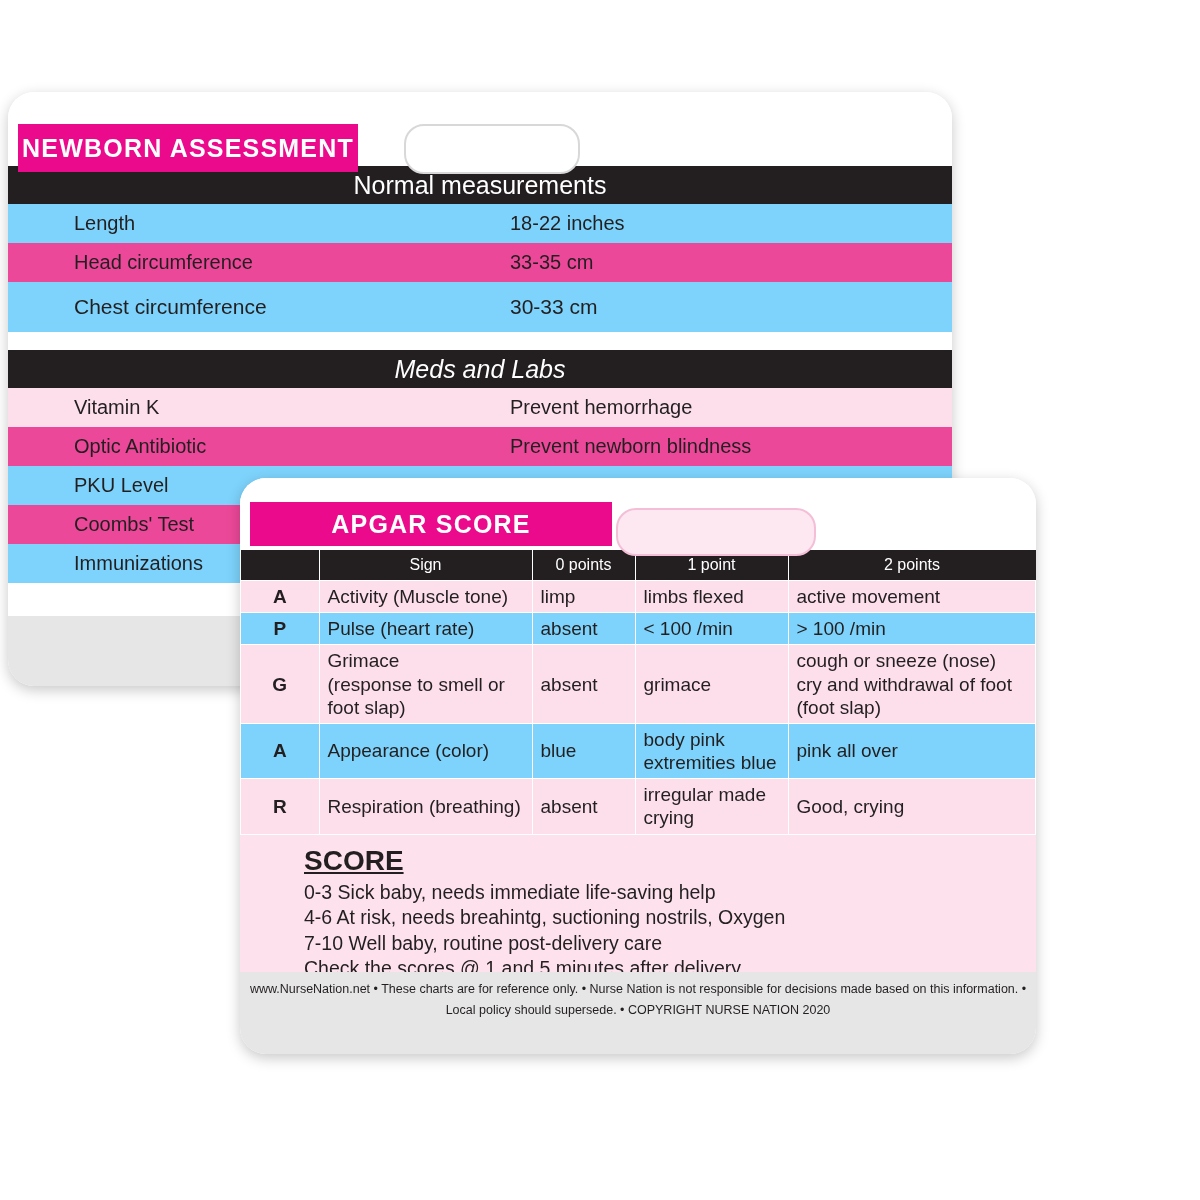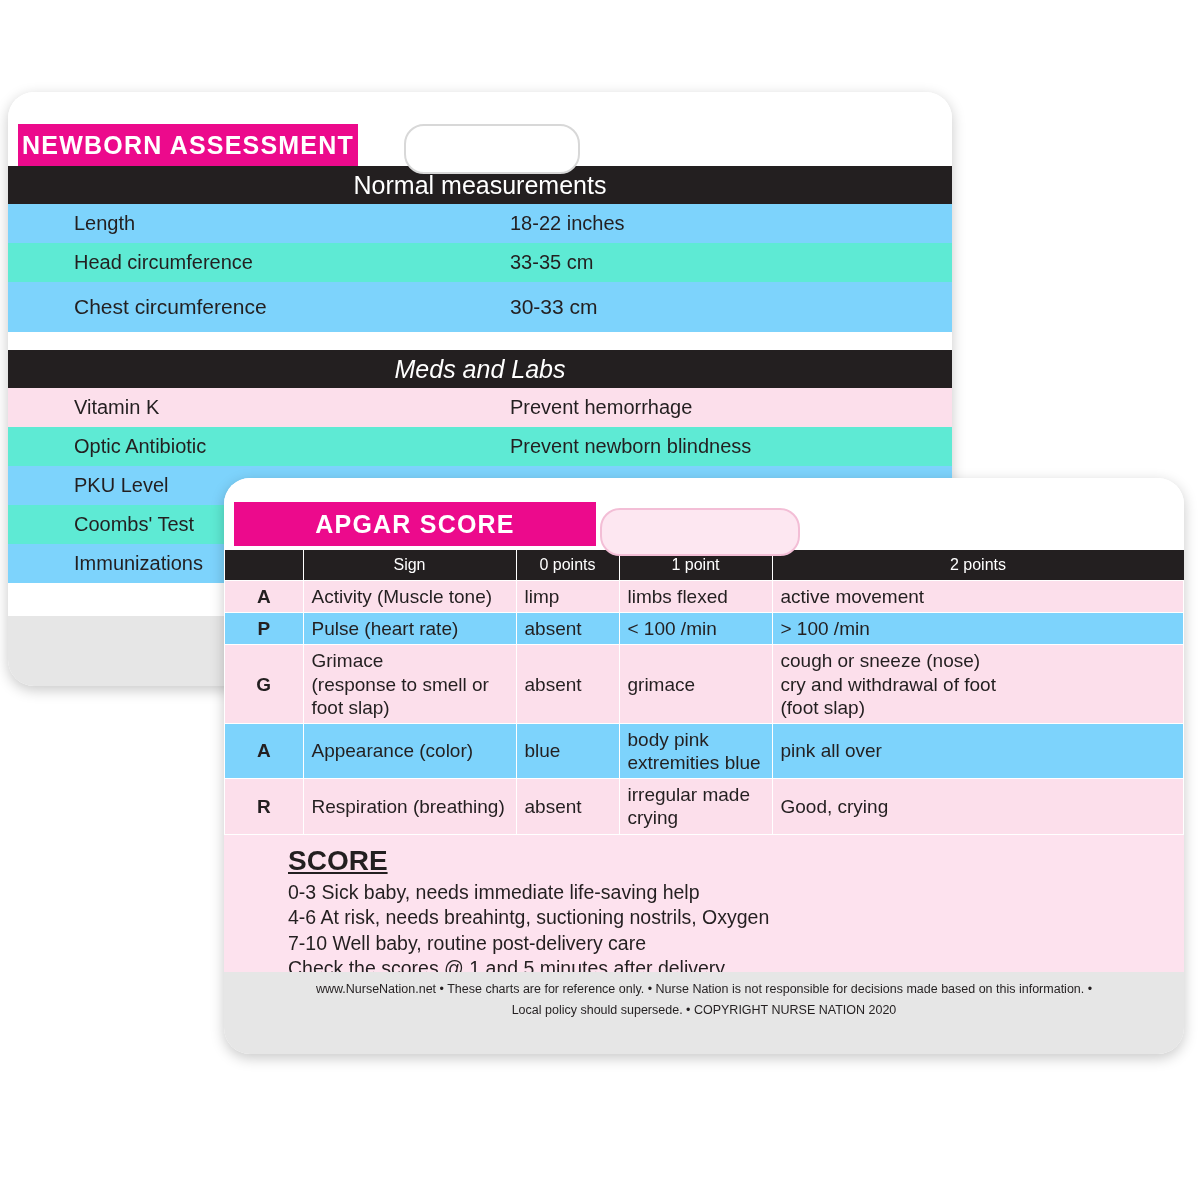--- a/index.html
+++ b/index.html
@@ -29,23 +29,23 @@
   }
 
   .card-back {
     left: 8px;
     top: 92px;
     width: 944px;
     height: 594px;
   }
 
   .card-front {
-    left: 224px;
+    left: 240px;
     top: 478px;
-    width: 960px;
+    width: 796px;
     height: 576px;
   }
 
   
   .card-foot {
     position: absolute;
     left: 0;
     right: 0;
     bottom: 0;
     background: #e6e6e6;
@@ -108,21 +108,21 @@
   }
 
   .row .c2 {
     flex: 1;
     padding: 8px 0 8px 12px;
     box-sizing: border-box;
   }
 
   .p-light { background: #fcdfeb; }
   .p-dark  { background: #7dd3fc; }
-  .p-pale  { background: #5eead4; }
+  .p-pale  { background: #ec4899; }
 
   
   .foot-text {
     text-align: center;
     font-size: 12.5px;
     color: #231f20;
     line-height: 1.5;
     padding-top: 8px;
   }
 
@@ -175,21 +175,21 @@
   }
 </style>
 </head>
 <body>
 
 <div id="stage">
 
   <div class="card card-back">
 
     <div class="card-head">
-      <div class="title-tab" style="left:10px; top:32px; width:340px; height:42px;">
+      <div class="title-tab" style="left:10px; top:32px; width:340px; height:48px;">
         <span>NEWBORN ASSESSMENT</span>
       </div>
       <div class="slot" style="left:396px; top:32px; width:172px; height:46px;"></div>
     </div>
 
     <div class="section-bar">Normal measurements</div>
 
     <div class="row p-dark">
       <div class="c1">Length</div>
       <div class="c2">18-22 inches</div>

